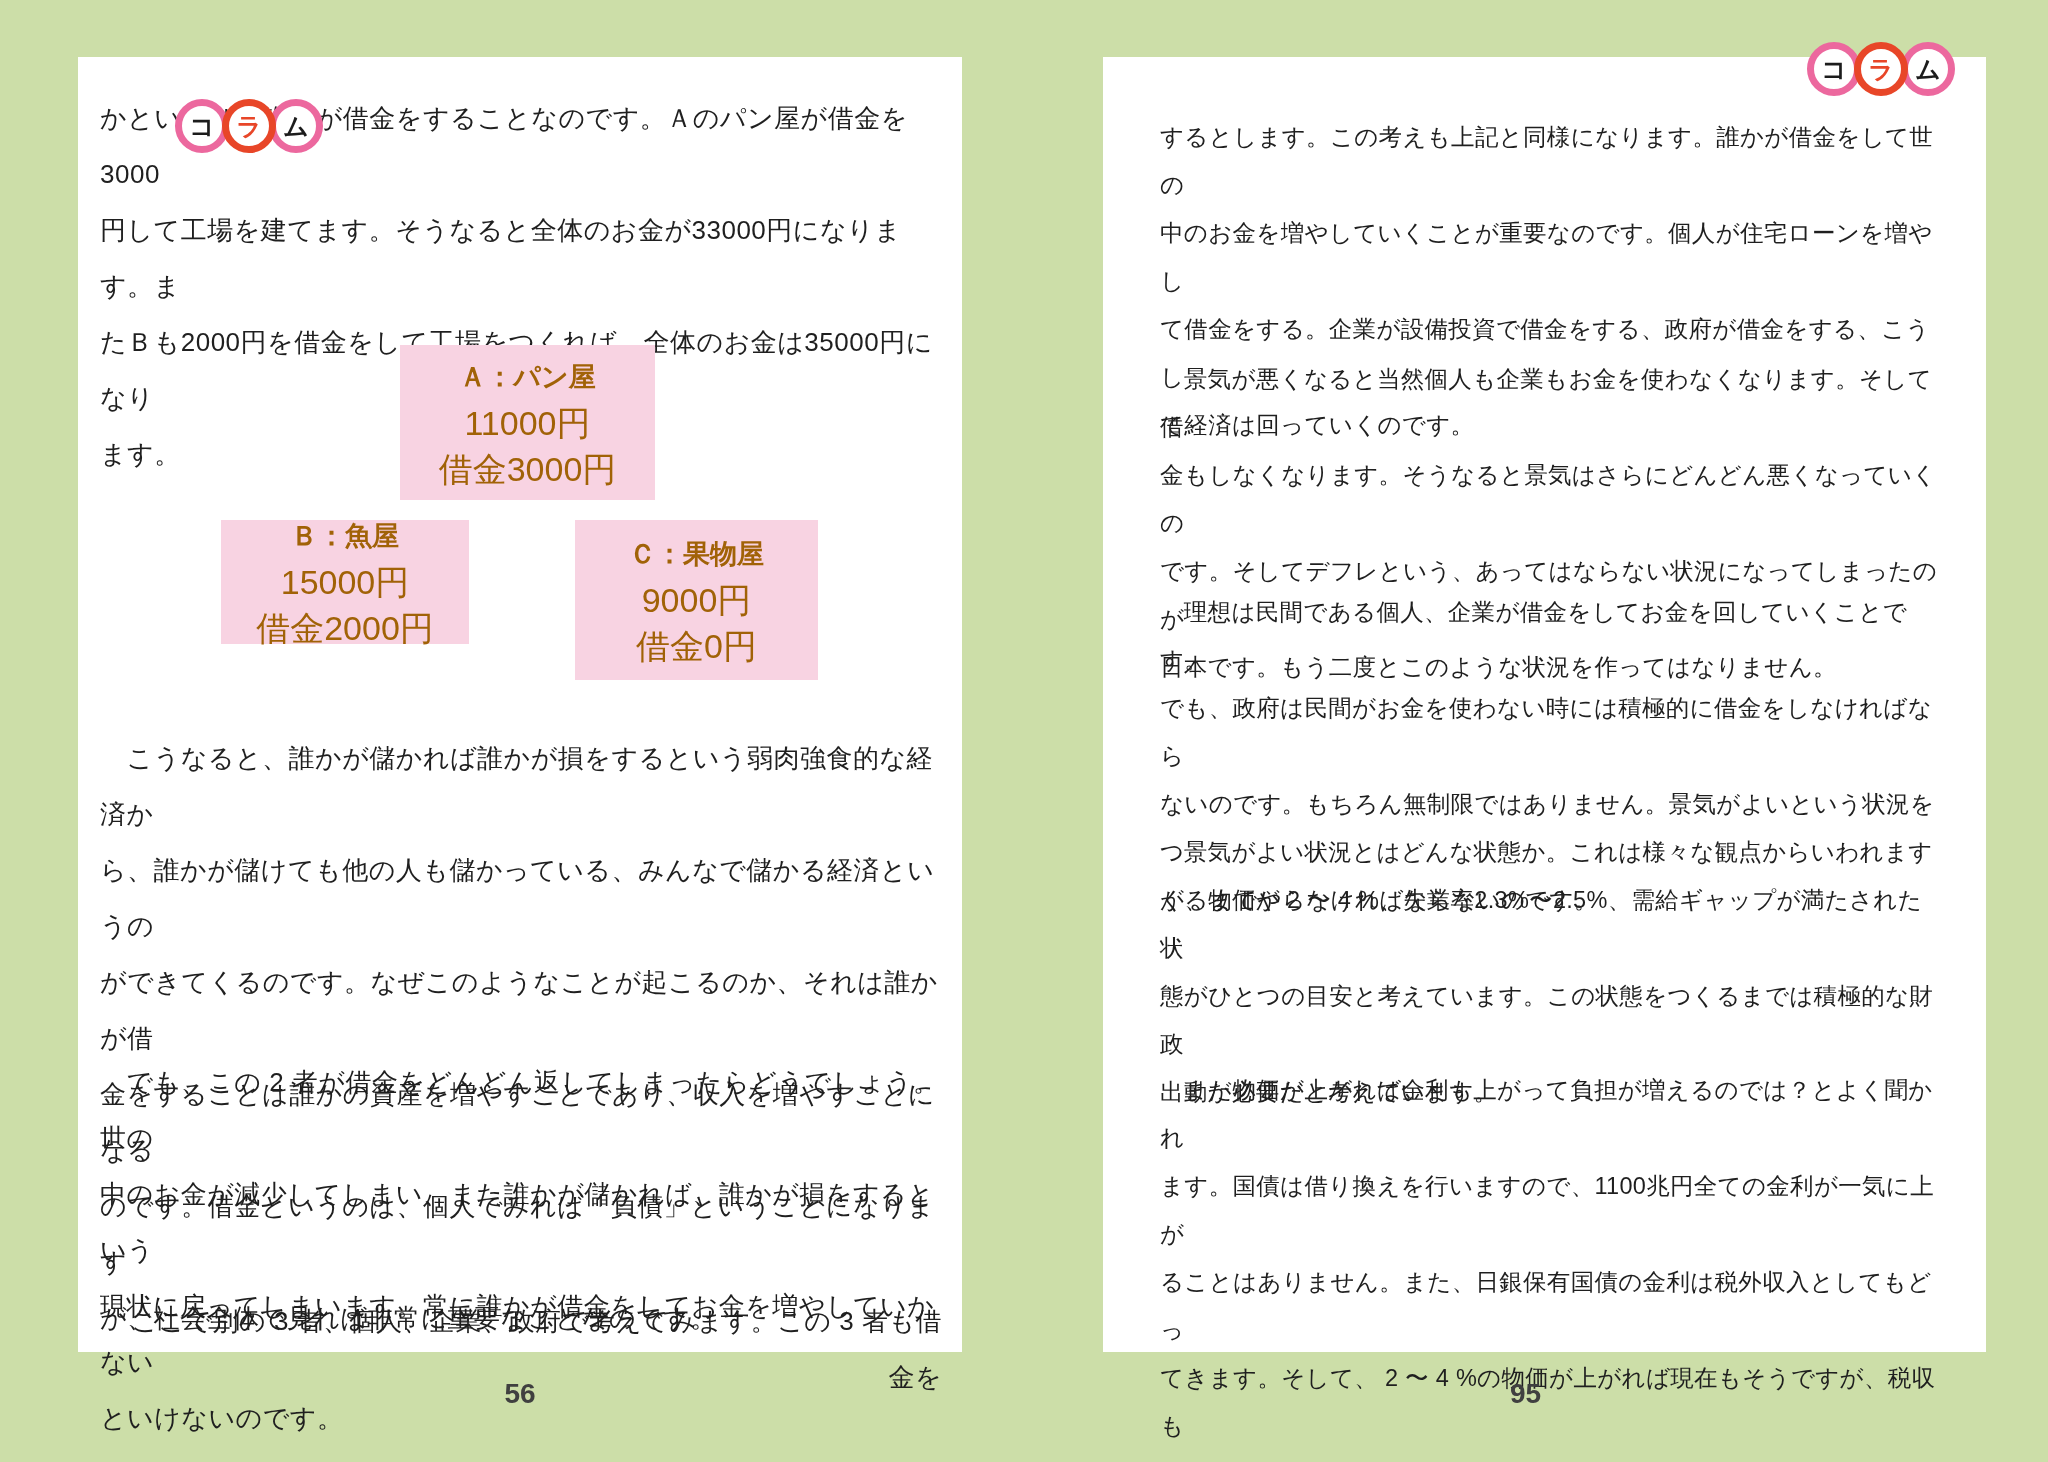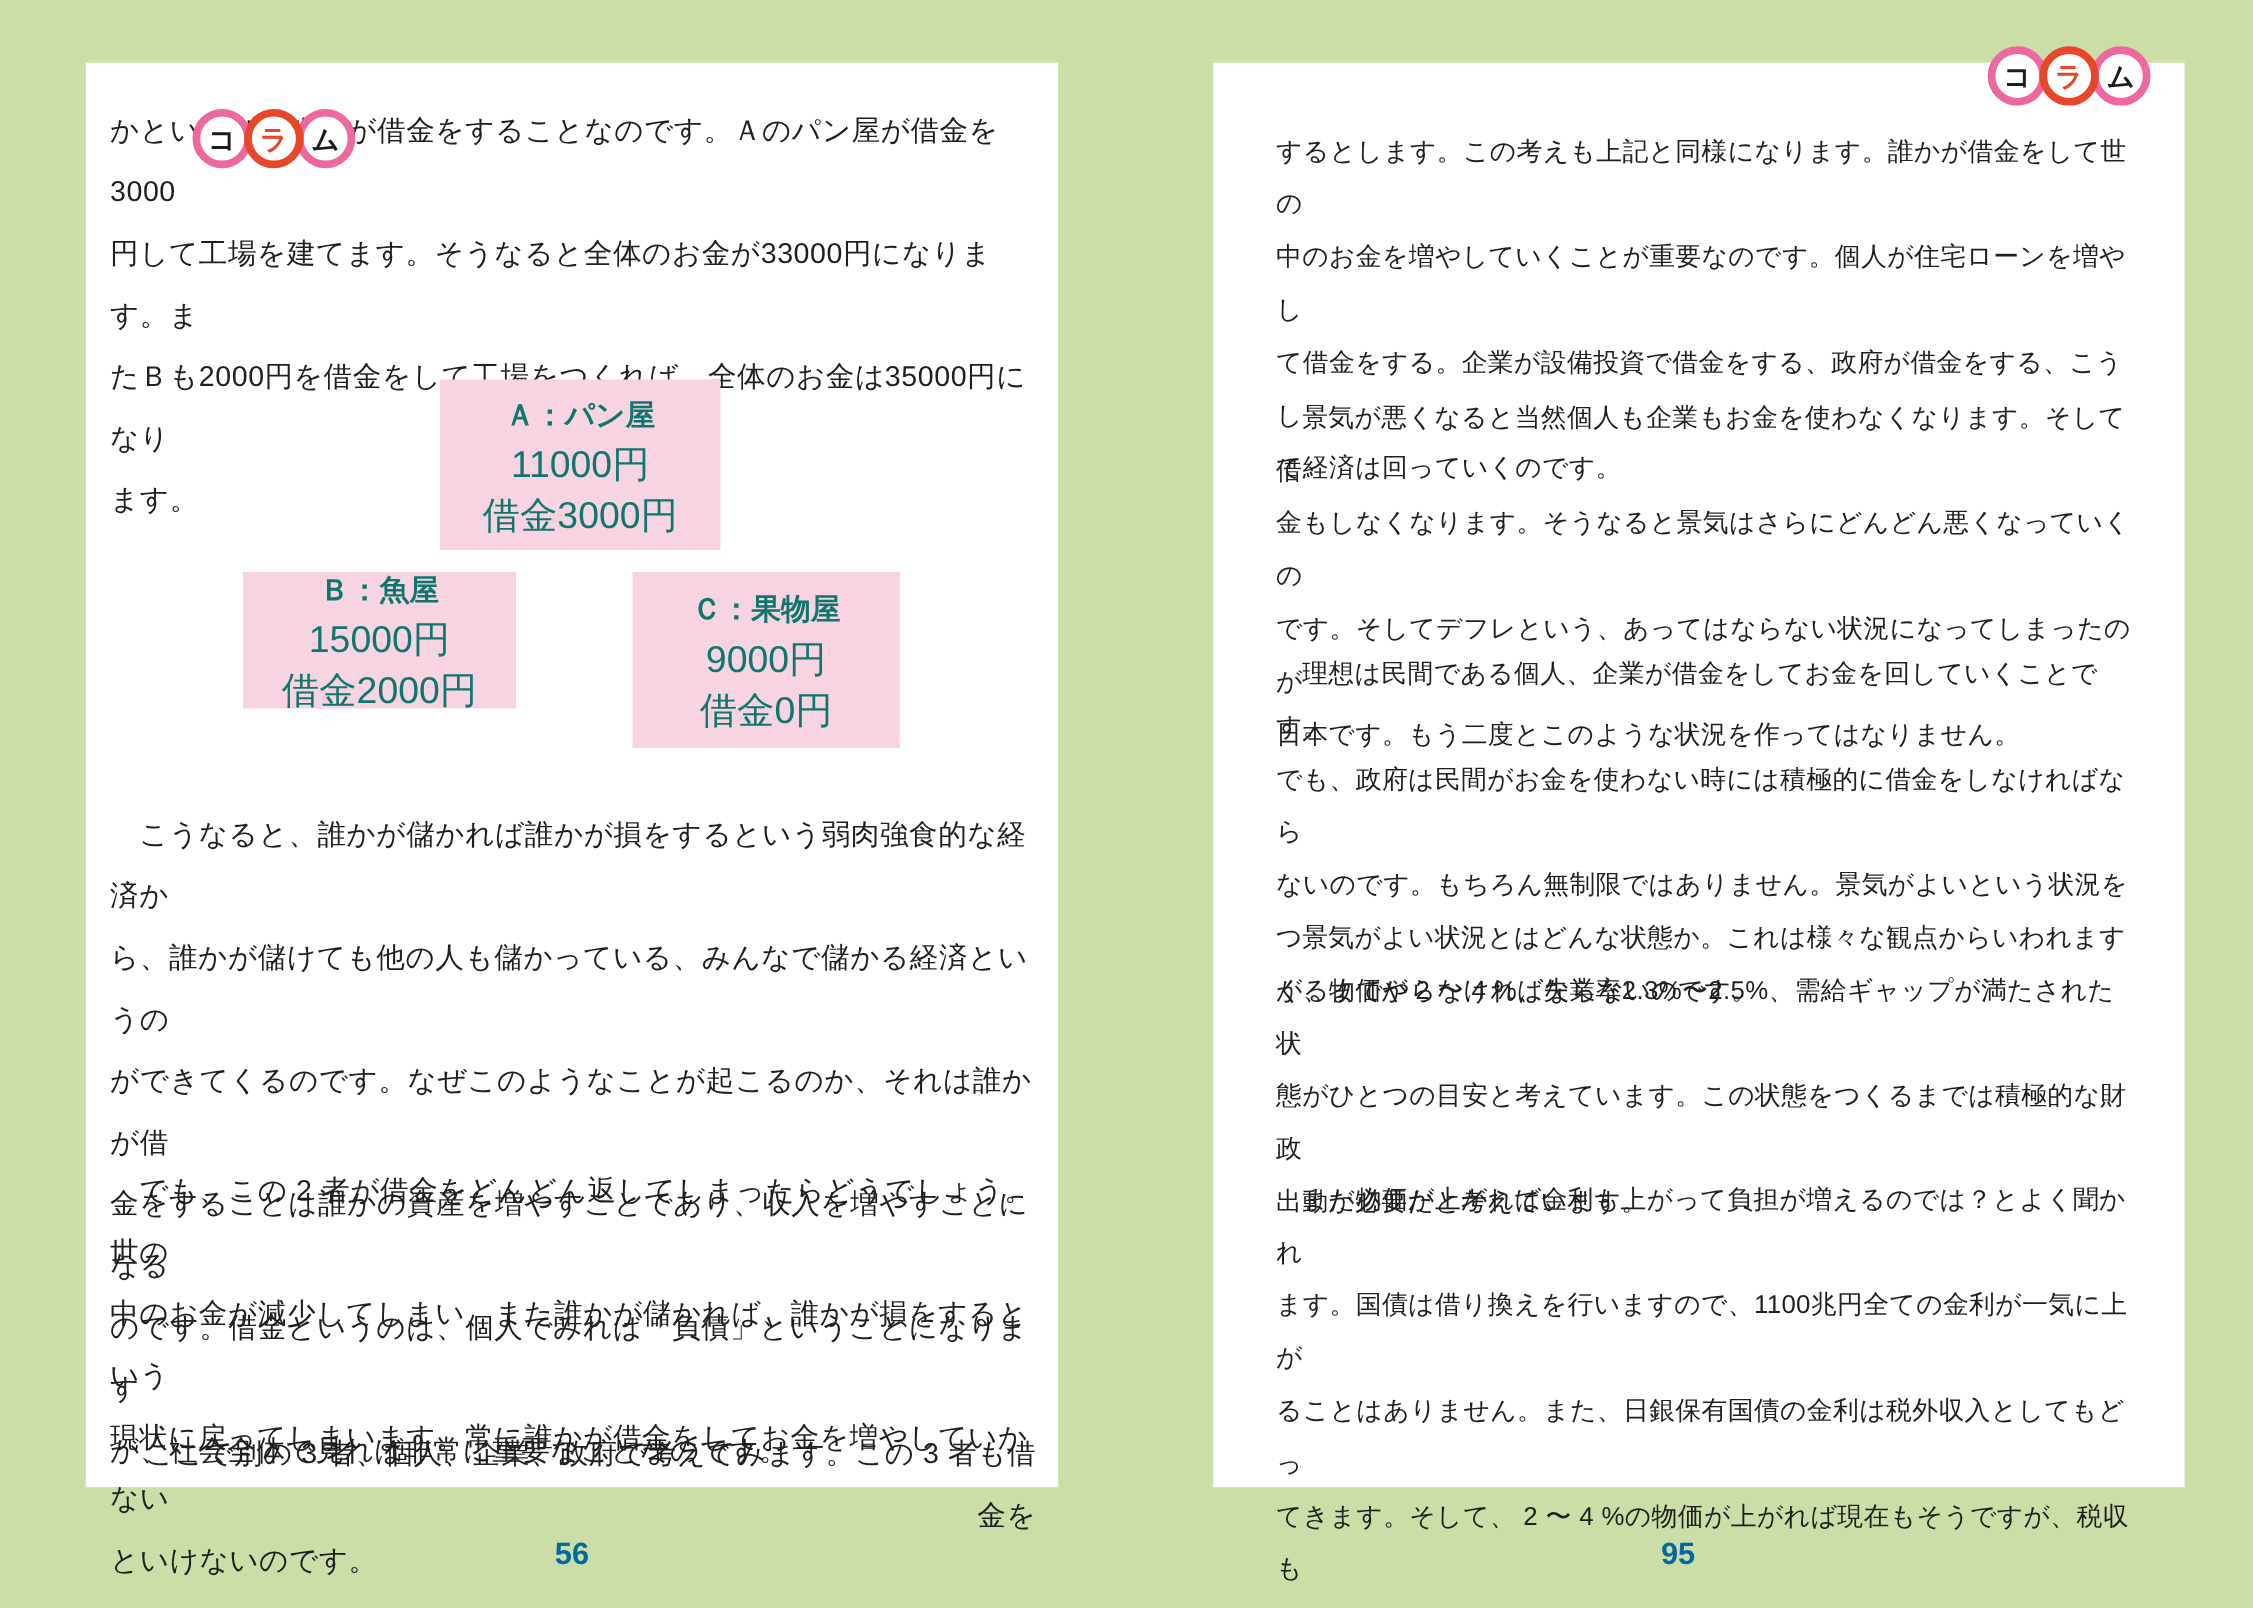--- a/index.html
+++ b/index.html
@@ -51,21 +51,21 @@
 
   
   .diagram { position: absolute; top: 288px; left: 0; width: 884px; height: 335px; }
   .pinkbox {
     position: absolute;
     background: #f8d3e2;
     display: flex;
     flex-direction: column;
     align-items: center;
     justify-content: center;
-    color: #0f766e;
+    color: #a16207;
     text-align: center;
   }
   .box-a { left: 322px; top: 0;     width: 255px; height: 155px; }
   .box-b { left: 143px; top: 161px; width: 248px; height: 124px; margin-top: 14px; }
   .box-c { left: 497px; top: 175px; width: 243px; height: 160px; }
   .box-title { font-size: 27px; font-weight: bold; line-height: 46px; }
   .box-line  { font-size: 34px; line-height: 46px; }
 
   
   .badge { position: absolute; top: 42px; display: flex; z-index: 5; }
@@ -91,22 +91,21 @@
     color: #e84628;
     z-index: 2;
   }
 
   .page-num {
     position: absolute;
     top: 1378px;
     font-size: 28px;
     font-weight: 600;
     text-align: center;
-    color: #0369a1;
-    margin-top: 19px;
+    color: #404040;
   }
   .page-num-left  { left: 78px;  width: 884px; }
   .page-num-right { left: 1083px; width: 885px; }
 </style>
 </head>
 <body>
 
 <div>
 
   <div class="page page-left">

